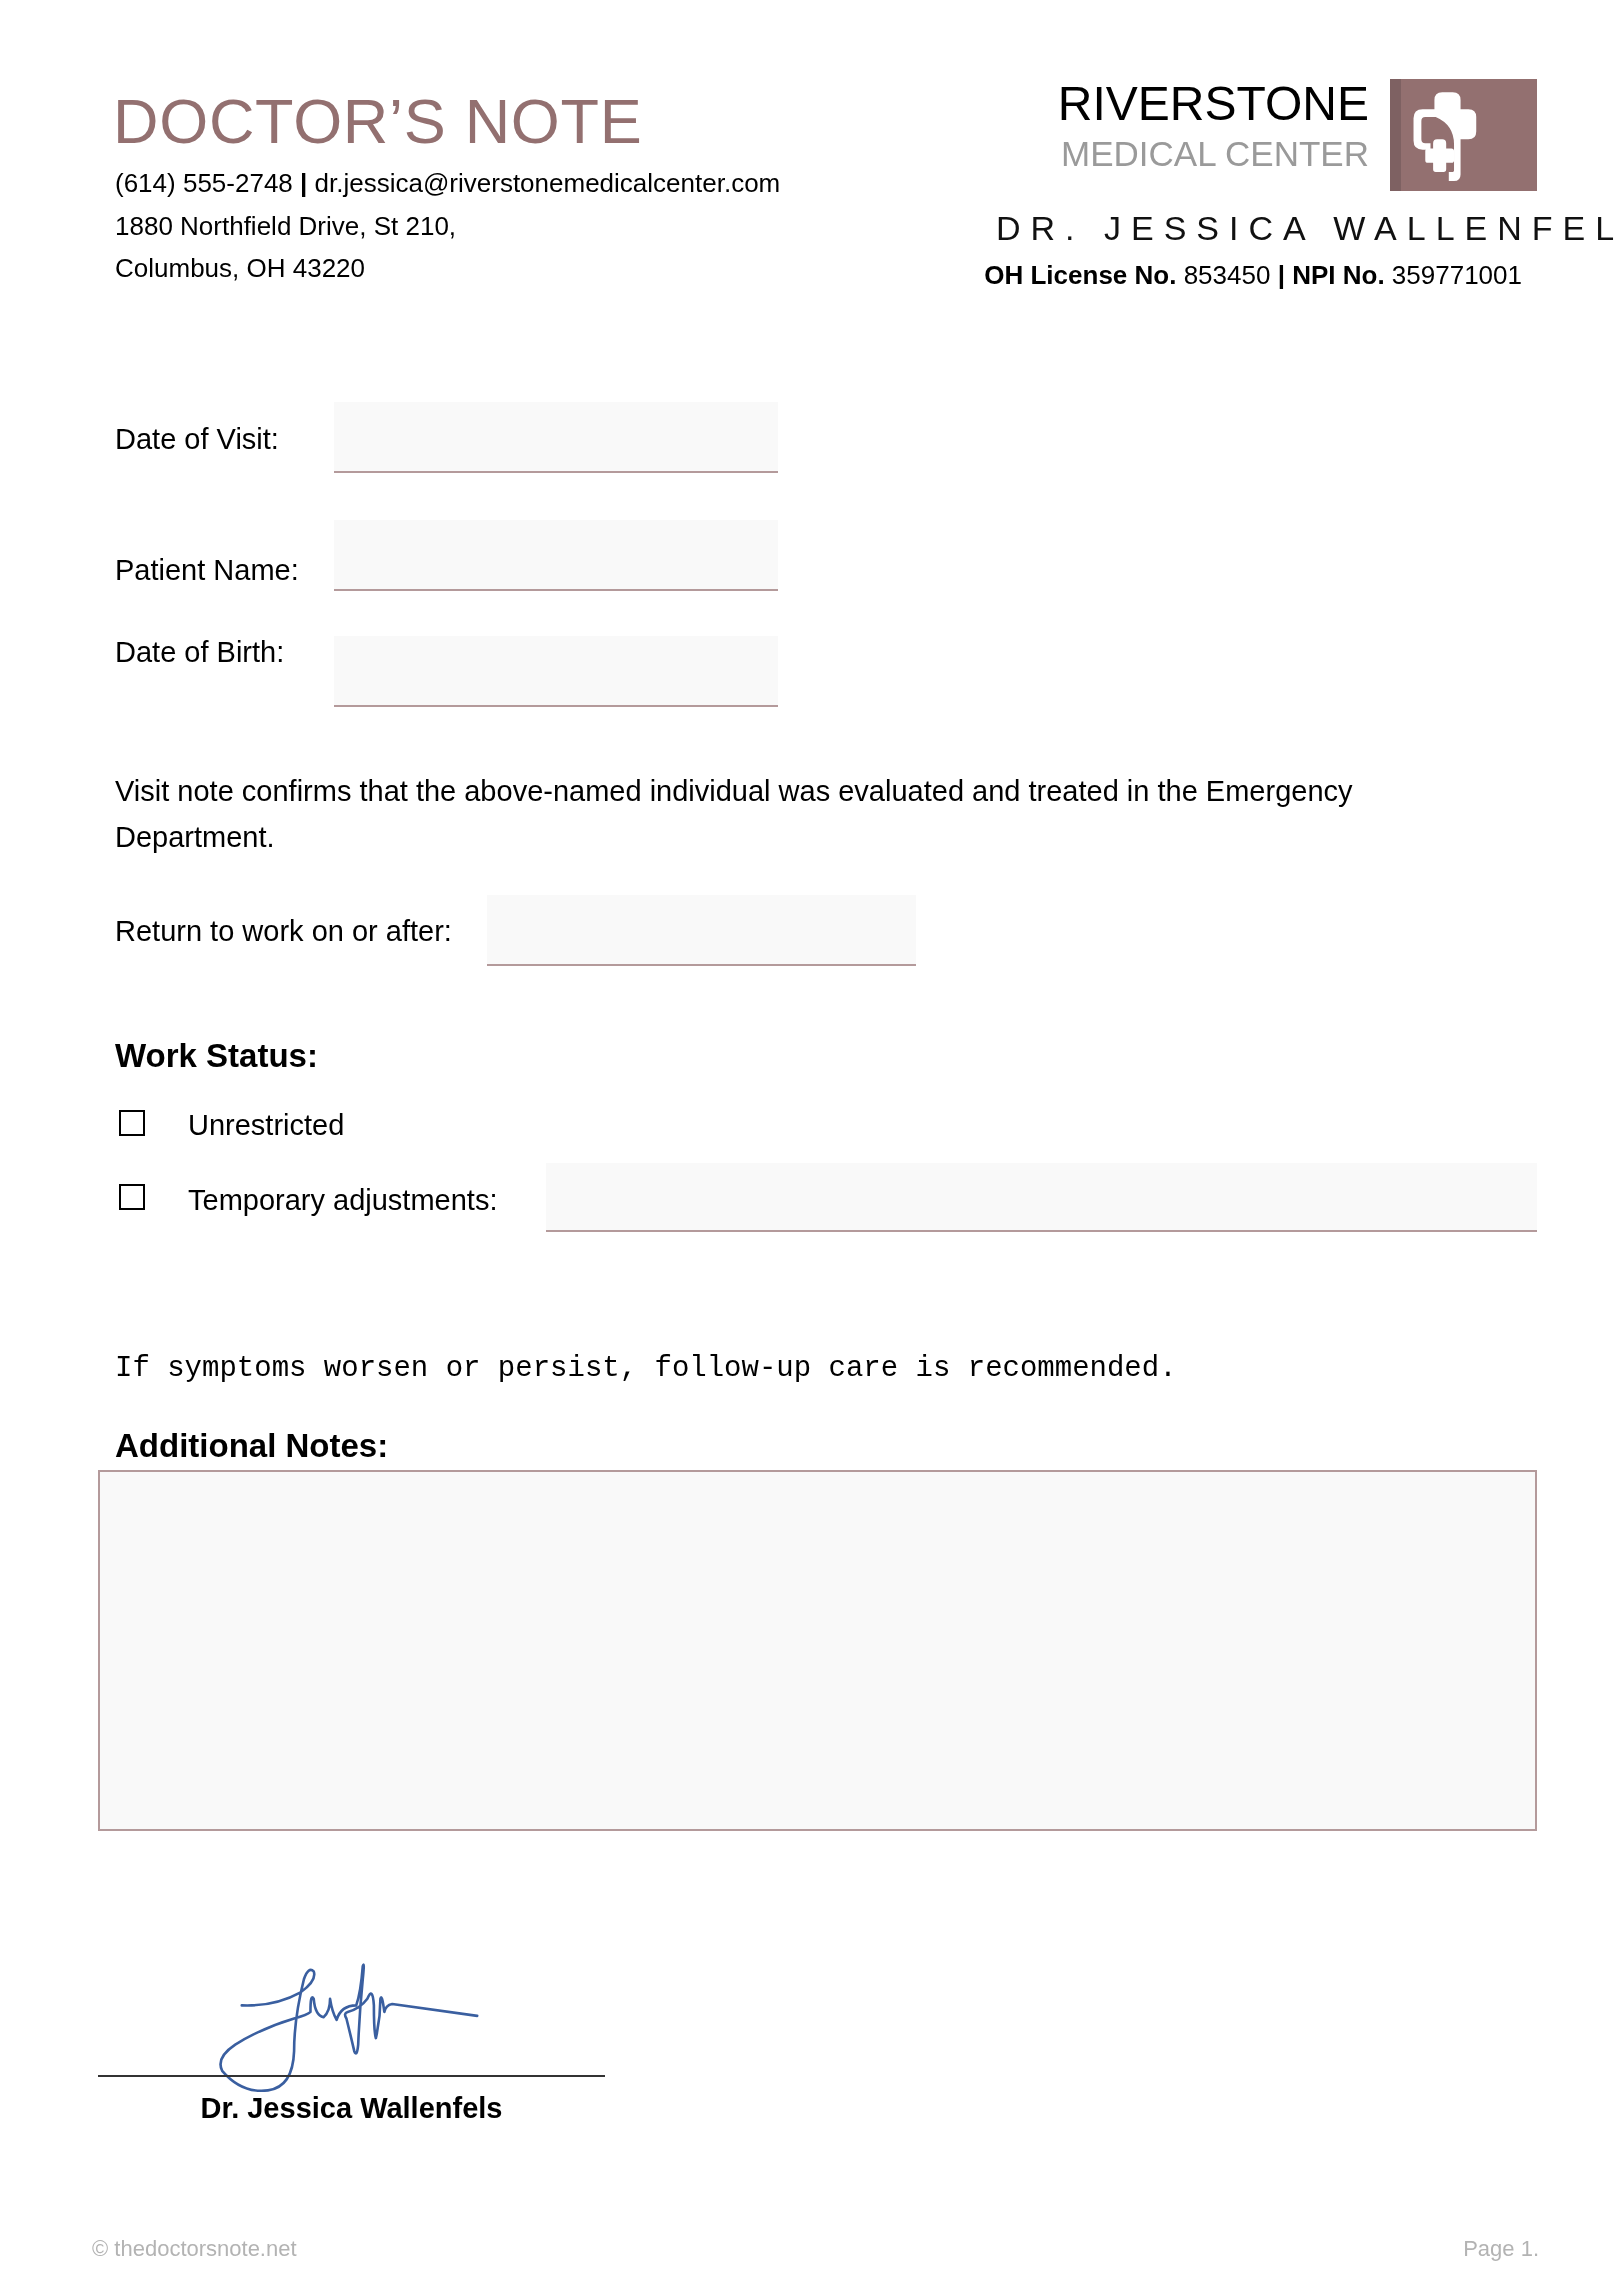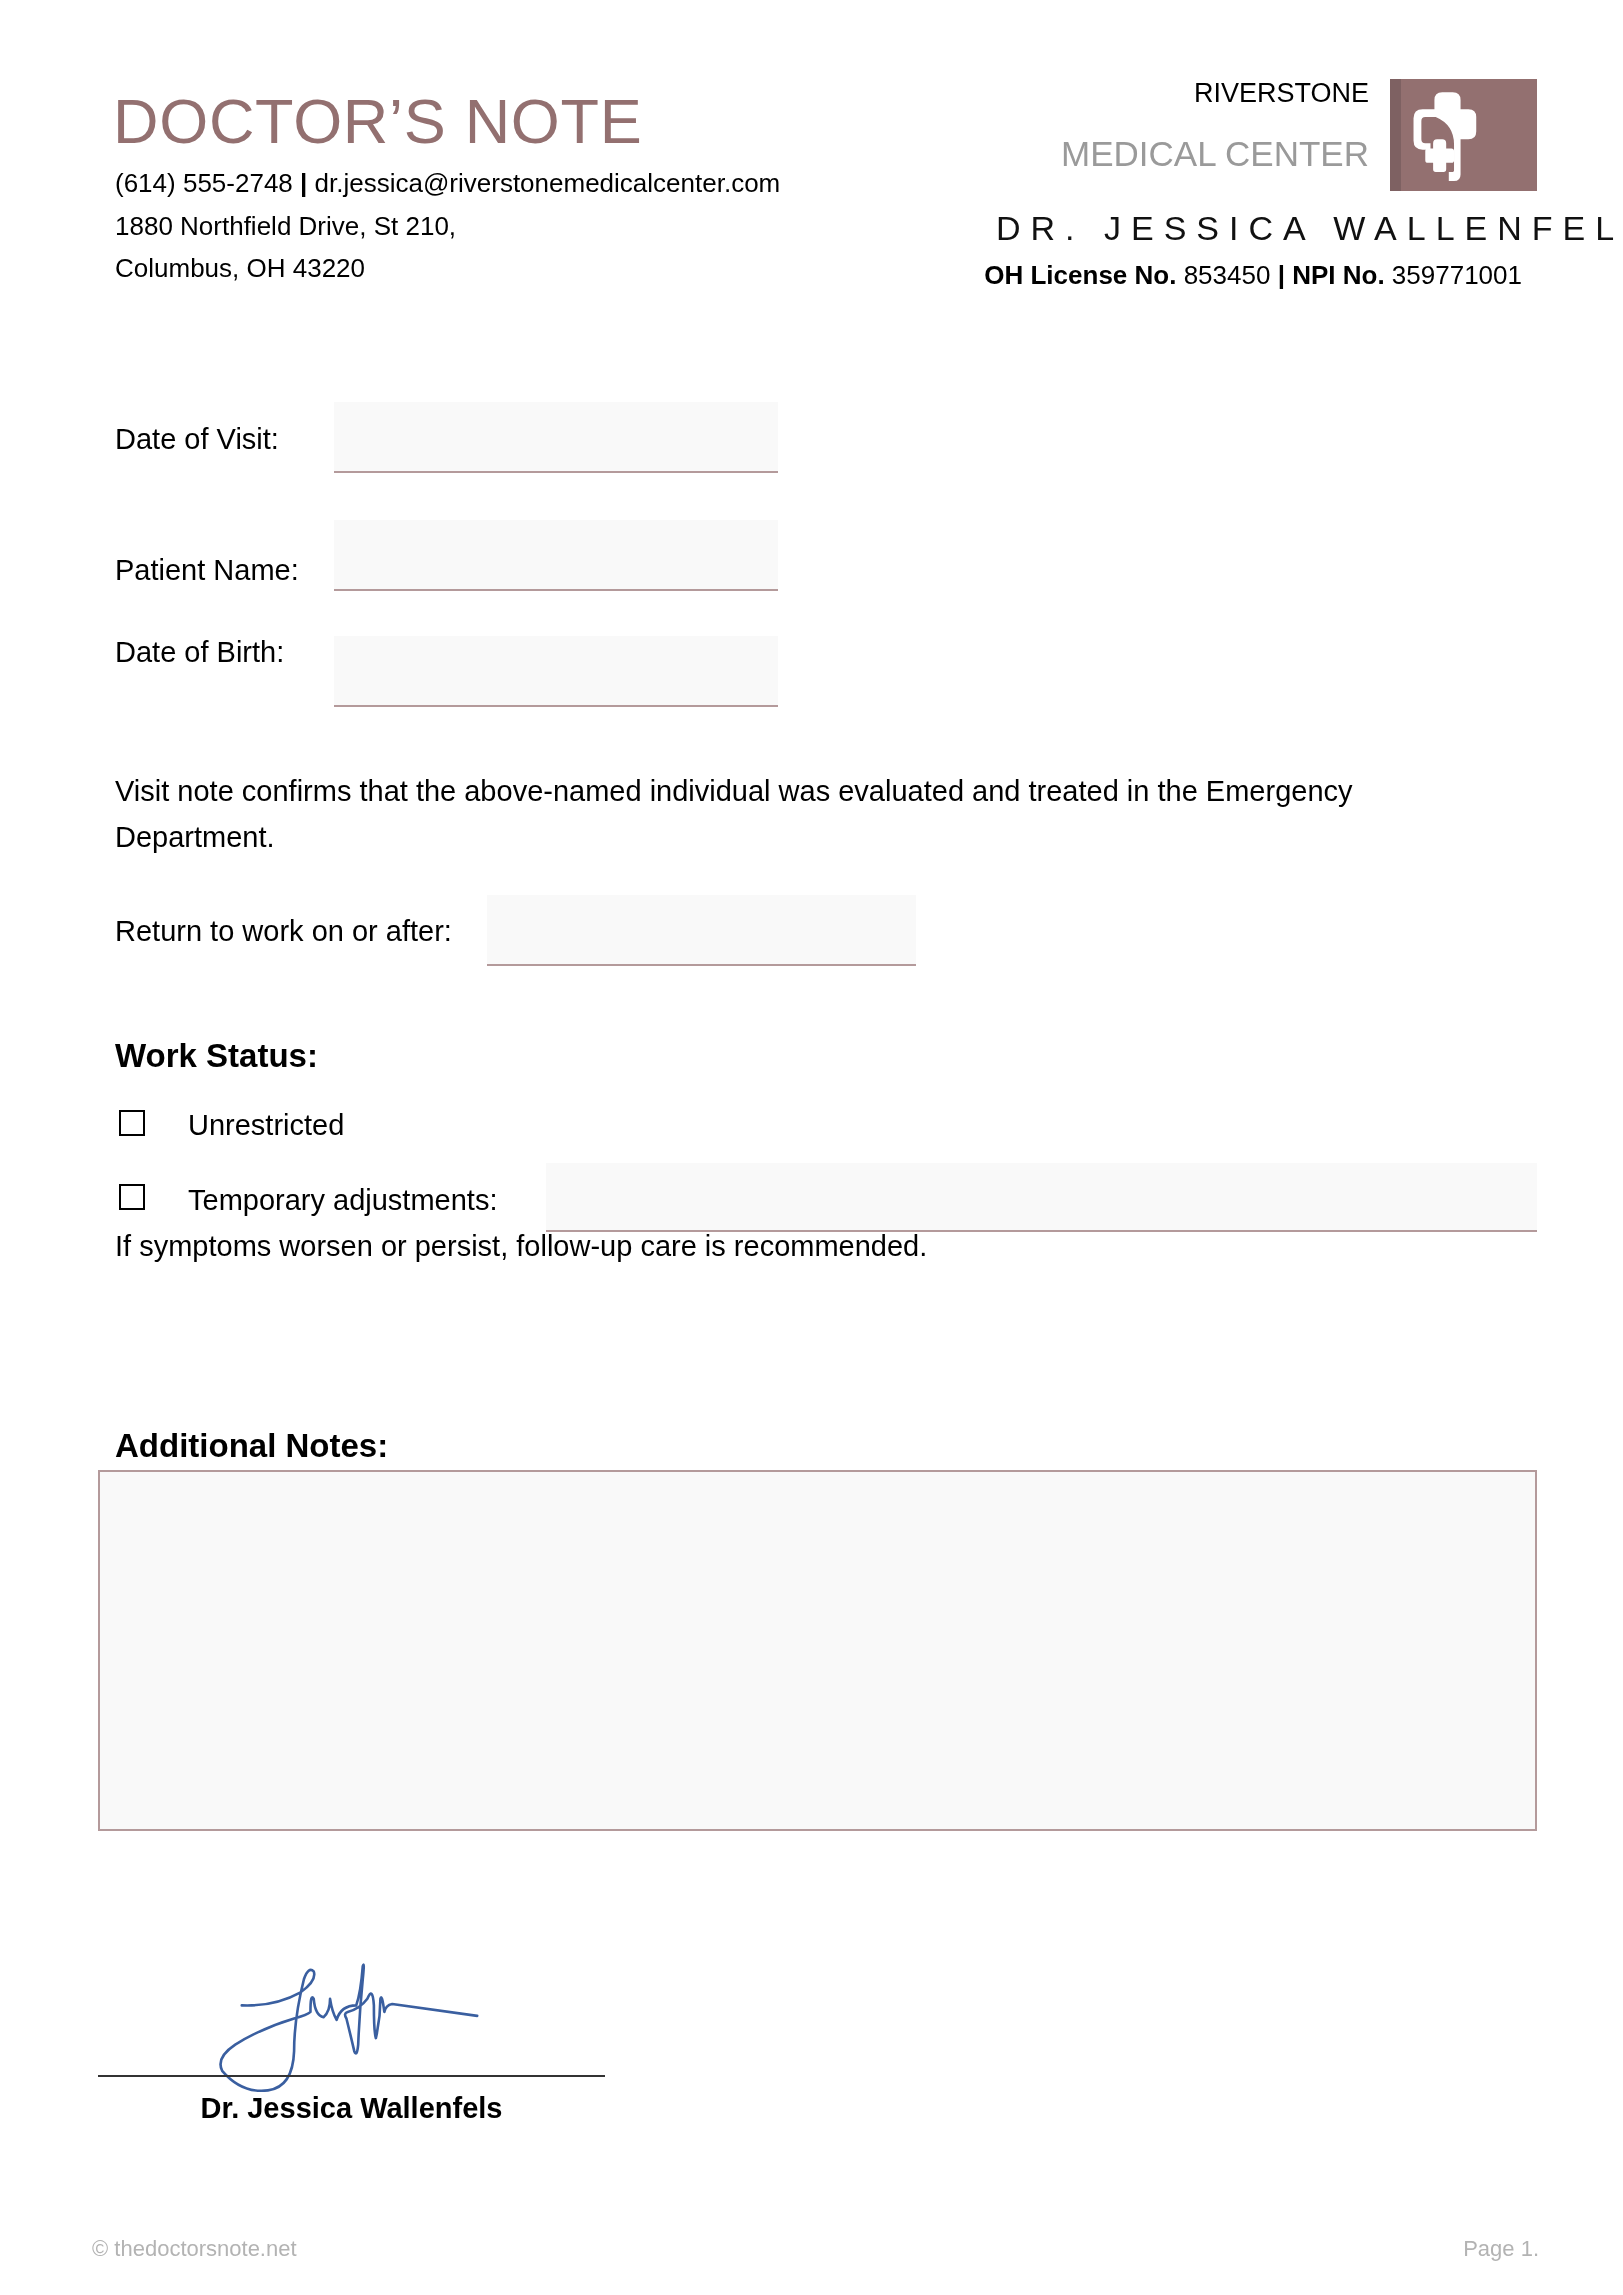--- a/index.html
+++ b/index.html
@@ -2,21 +2,21 @@
 <html style="font-size:10.5px"><head>
 <meta charset="utf-8">
 <style>
   html, body { margin:0; padding:0; background:#ffffff; }
   body { width:1623px; height:2295px; position:relative; overflow:hidden;
          font-family:"Liberation Sans", sans-serif; color:#000; }
   .abs { position:absolute; white-space:nowrap; }
   .title { left:113px; top:90px; font-size:63px; color:#937070; font-weight:400; letter-spacing:0.7px; line-height:1; }
   .contact { left:115px; font-size:26px; line-height:1; color:#000; }
   .contact b { font-weight:700; }
-  .brand-name { right:254px; top:80px; font-size:27px; line-height:1; color:#000; letter-spacing:0px; }
+  .brand-name { right:254px; top:80px; font-size:48px; line-height:1; color:#000; letter-spacing:0px; }
   .brand-sub { right:254px; top:136px; font-size:35px; line-height:1; color:#9a9a9a; }
   .logo { left:1390px; top:79px; width:147px; height:112px; background:#937070; }
   .logo .strip { position:absolute; left:0; top:0; width:10.5px; height:100%; background:#7e6162; }
   .logo svg { position:absolute; left:0; top:0; }
   .doctor { left:996px; top:211px; font-size:34px; line-height:1; letter-spacing:10px; font-weight:300; color:#111; }
   .license { right:101px; top:262px; font-size:26px; line-height:1; color:#000; }
   .license b { font-weight:700; }
   .label { left:115px; font-size:29px; line-height:1; color:#000; }
   .field { position:absolute; background:#f9f9f9; border-bottom:2px solid #b49a9b; box-sizing:border-box; }
   .para { left:115px; font-size:29px; line-height:1; color:#000; }
@@ -77,21 +77,21 @@
 
 <div class="abs heading" style="top:1039px;">Work Status:</div>
 
 <div class="checkbox" style="left:119px; top:1110px;"></div>
 <div class="abs label" style="left:188px; top:1111px;">Unrestricted</div>
 
 <div class="checkbox" style="left:119px; top:1184px;"></div>
 <div class="abs label" style="left:188px; top:1186px;">Temporary adjustments:</div>
 <div class="field" style="left:546px; top:1163px; width:991px; height:69px;"></div>
 
-<div class="abs para" style="top:1232px;">If symptoms worsen or persist, follow-up care is recommended.</div>
+<div class="abs para" style="top:1354px;font-family:Liberation Mono, monospace;">If symptoms worsen or persist, follow-up care is recommended.</div>
 
 <div class="abs heading" style="top:1417px;margin-top:12px;">Additional Notes:</div>
 <div class="notes-box"></div>
 
 <svg class="signature" width="327" height="144" viewBox="0 0 500 220">
   <path d="M70 80 Q120 82 160 60 Q185 42 180 28 Q172 20 165 40 Q150 100 150 150 Q148 205 110 210 Q70 215 40 180 Q30 160 60 140 Q100 115 150 100 Q170 95 175 90 Q175 60 180 70 Q182 95 195 98 Q205 90 205 70 Q208 90 215 102 Q222 80 245 80 Q252 60 255 20 Q258 10 255 40 Q250 90 248 140 Q246 160 242 150 Q235 120 230 100 Q225 92 232 90 Q250 86 262 70 Q270 50 272 80 Q272 120 275 130 Q282 100 282 70 Q284 60 288 90 Q290 80 300 78 Q350 85 430 96" fill="none" stroke="#3a5fa0" stroke-width="4" stroke-linecap="round" stroke-linejoin="round"></path>
 </svg>
 <div class="sig-line"></div>
 <div class="abs sig-name">Dr. Jessica Wallenfels</div>
 

